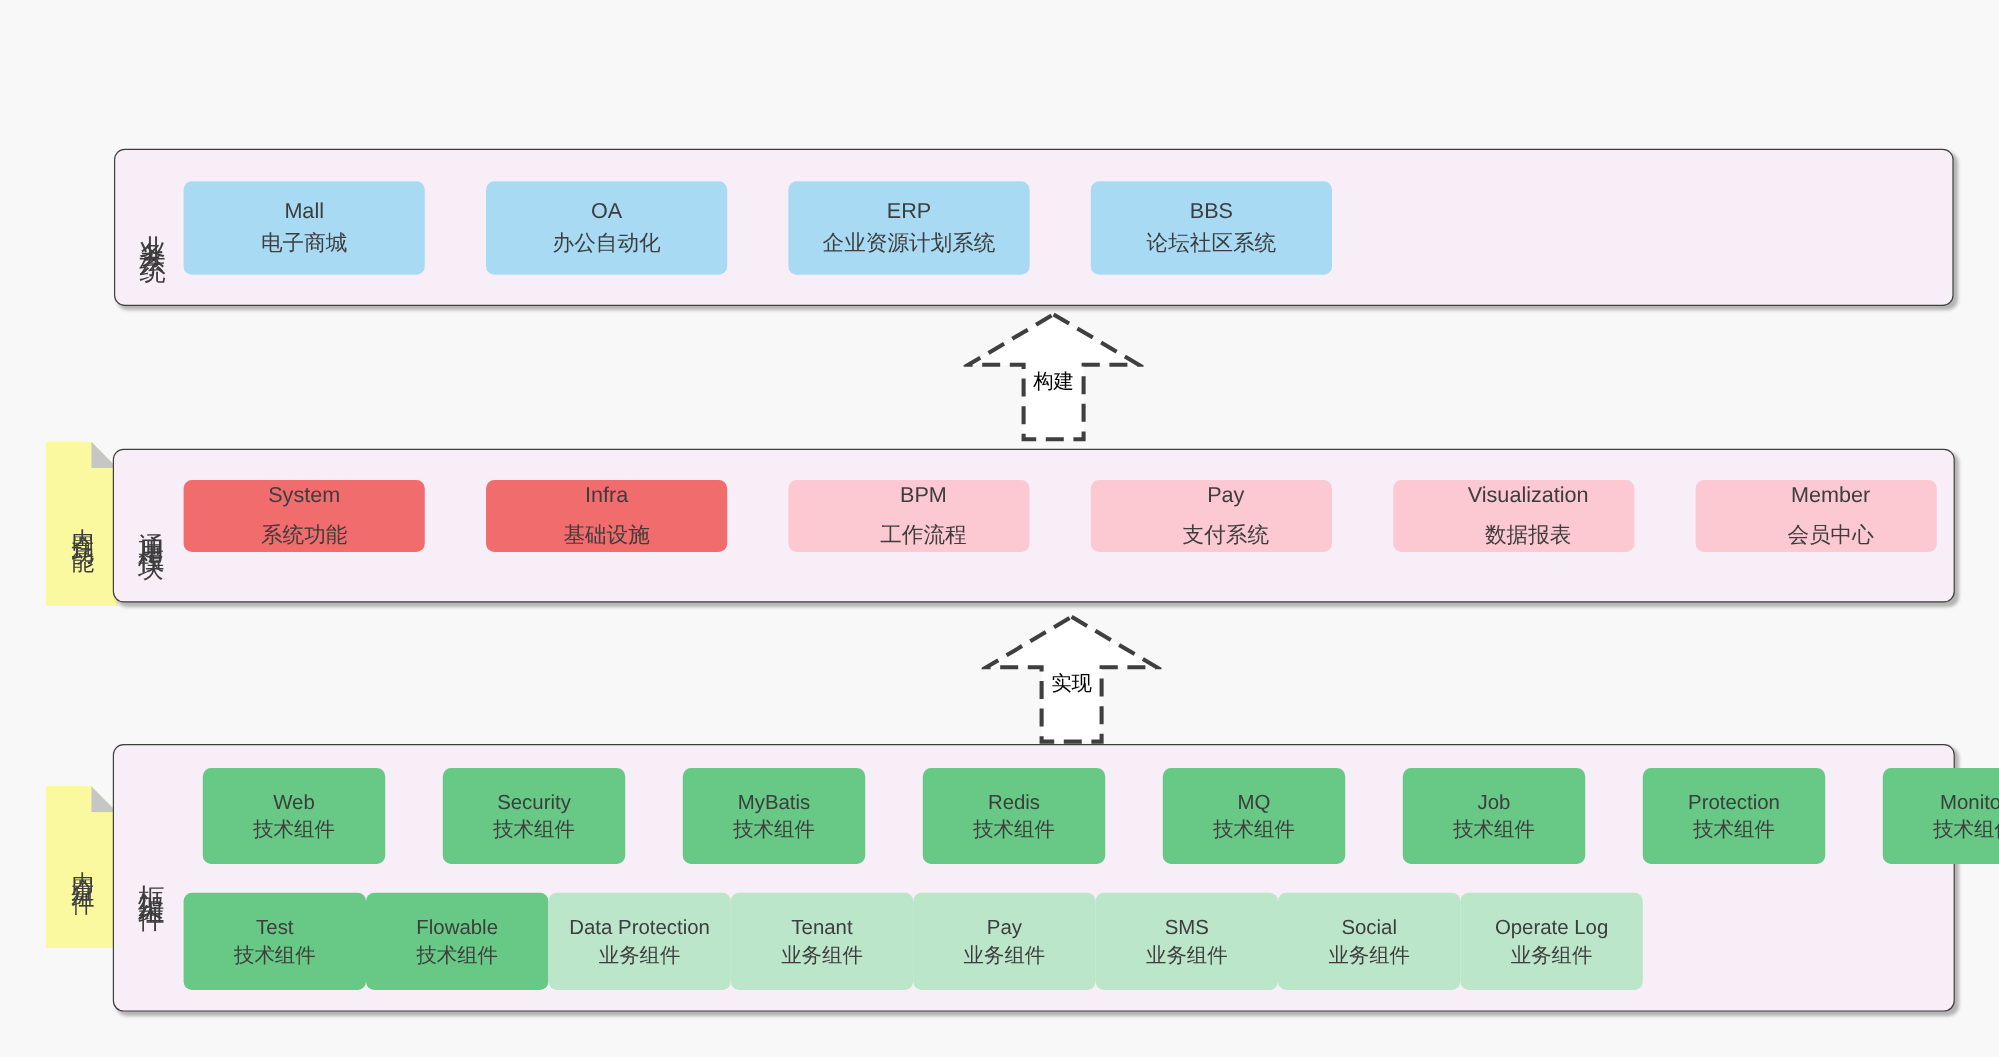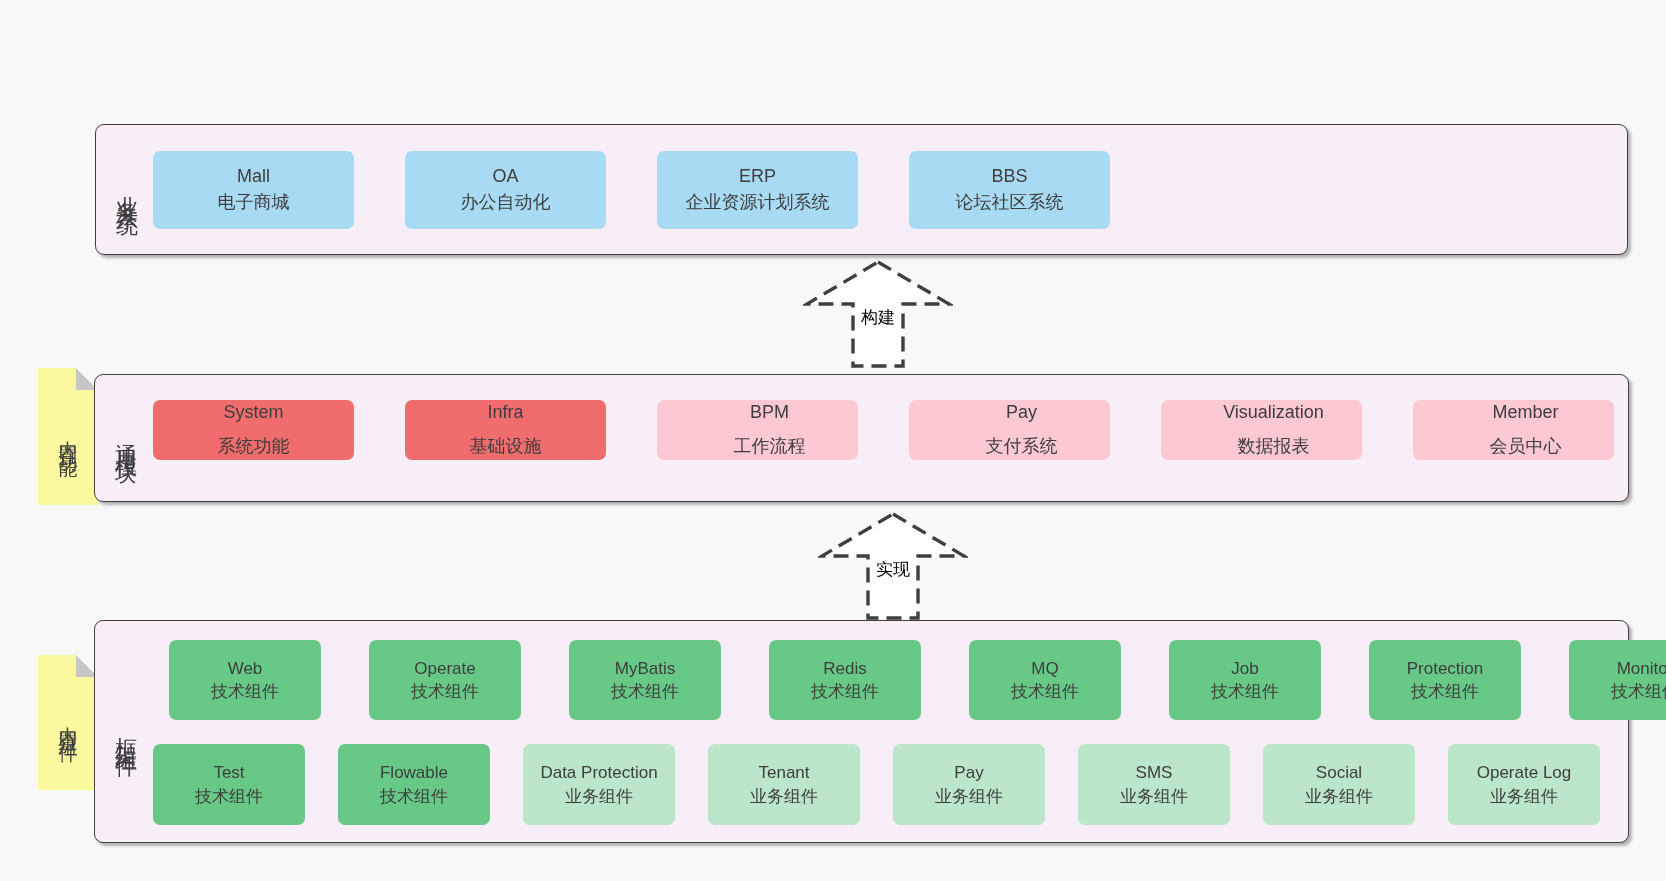--- a/index.html
+++ b/index.html
@@ -27,21 +27,21 @@
     position:absolute; left:8px; top:0; bottom:0; width:46px;
     display:flex; align-items:center; justify-content:center;
     writing-mode:vertical-rl; text-orientation:upright;
     font-size:22px; letter-spacing:6px; color:#3d3d3d;
   }
 
   .row { position:absolute; display:flex; }
   .row-business   { left:57px; top:26px; gap:51px; }
   .row-modules    { left:58px; top:25px; gap:51px; }
   .row-comp-1     { left:74px; top:19px;  gap:48px; }
-  .row-comp-2     { left:58px; top:123px; gap:33px; }
+  .row-comp-2     { left:58px; top:123px; }
 
   .box {
     display:flex; flex-direction:column; align-items:center; justify-content:center;
     border-radius:7px; text-align:center; line-height:1.42;
   }
   .row-business .box, .row-modules .box { width:201px; font-size:18px; }
   .row-business .box { height:78px; }
   .row-modules  .box { height:60px;justify-content:space-between; }
   .row-comp-1 .box { width:152px; height:80px; font-size:17px; line-height:1.38; }
   .row-comp-2 .box { width:152px; height:81px; font-size:17px; line-height:1.38; }
@@ -167,21 +167,21 @@
 
   <div class="panel panel-components">
     <div class="vlabel">框架组件</div>
 
     <div class="row row-comp-1">
       <div class="box green">
         <div class="box-name">Web</div>
         <div class="box-desc">技术组件</div>
       </div>
       <div class="box green">
-        <div class="box-name">Operate</div>
+        <div class="box-name">Security</div>
         <div class="box-desc">技术组件</div>
       </div>
       <div class="box green">
         <div class="box-name">MyBatis</div>
         <div class="box-desc">技术组件</div>
       </div>
       <div class="box green">
         <div class="box-name">Redis</div>
         <div class="box-desc">技术组件</div>
       </div>

